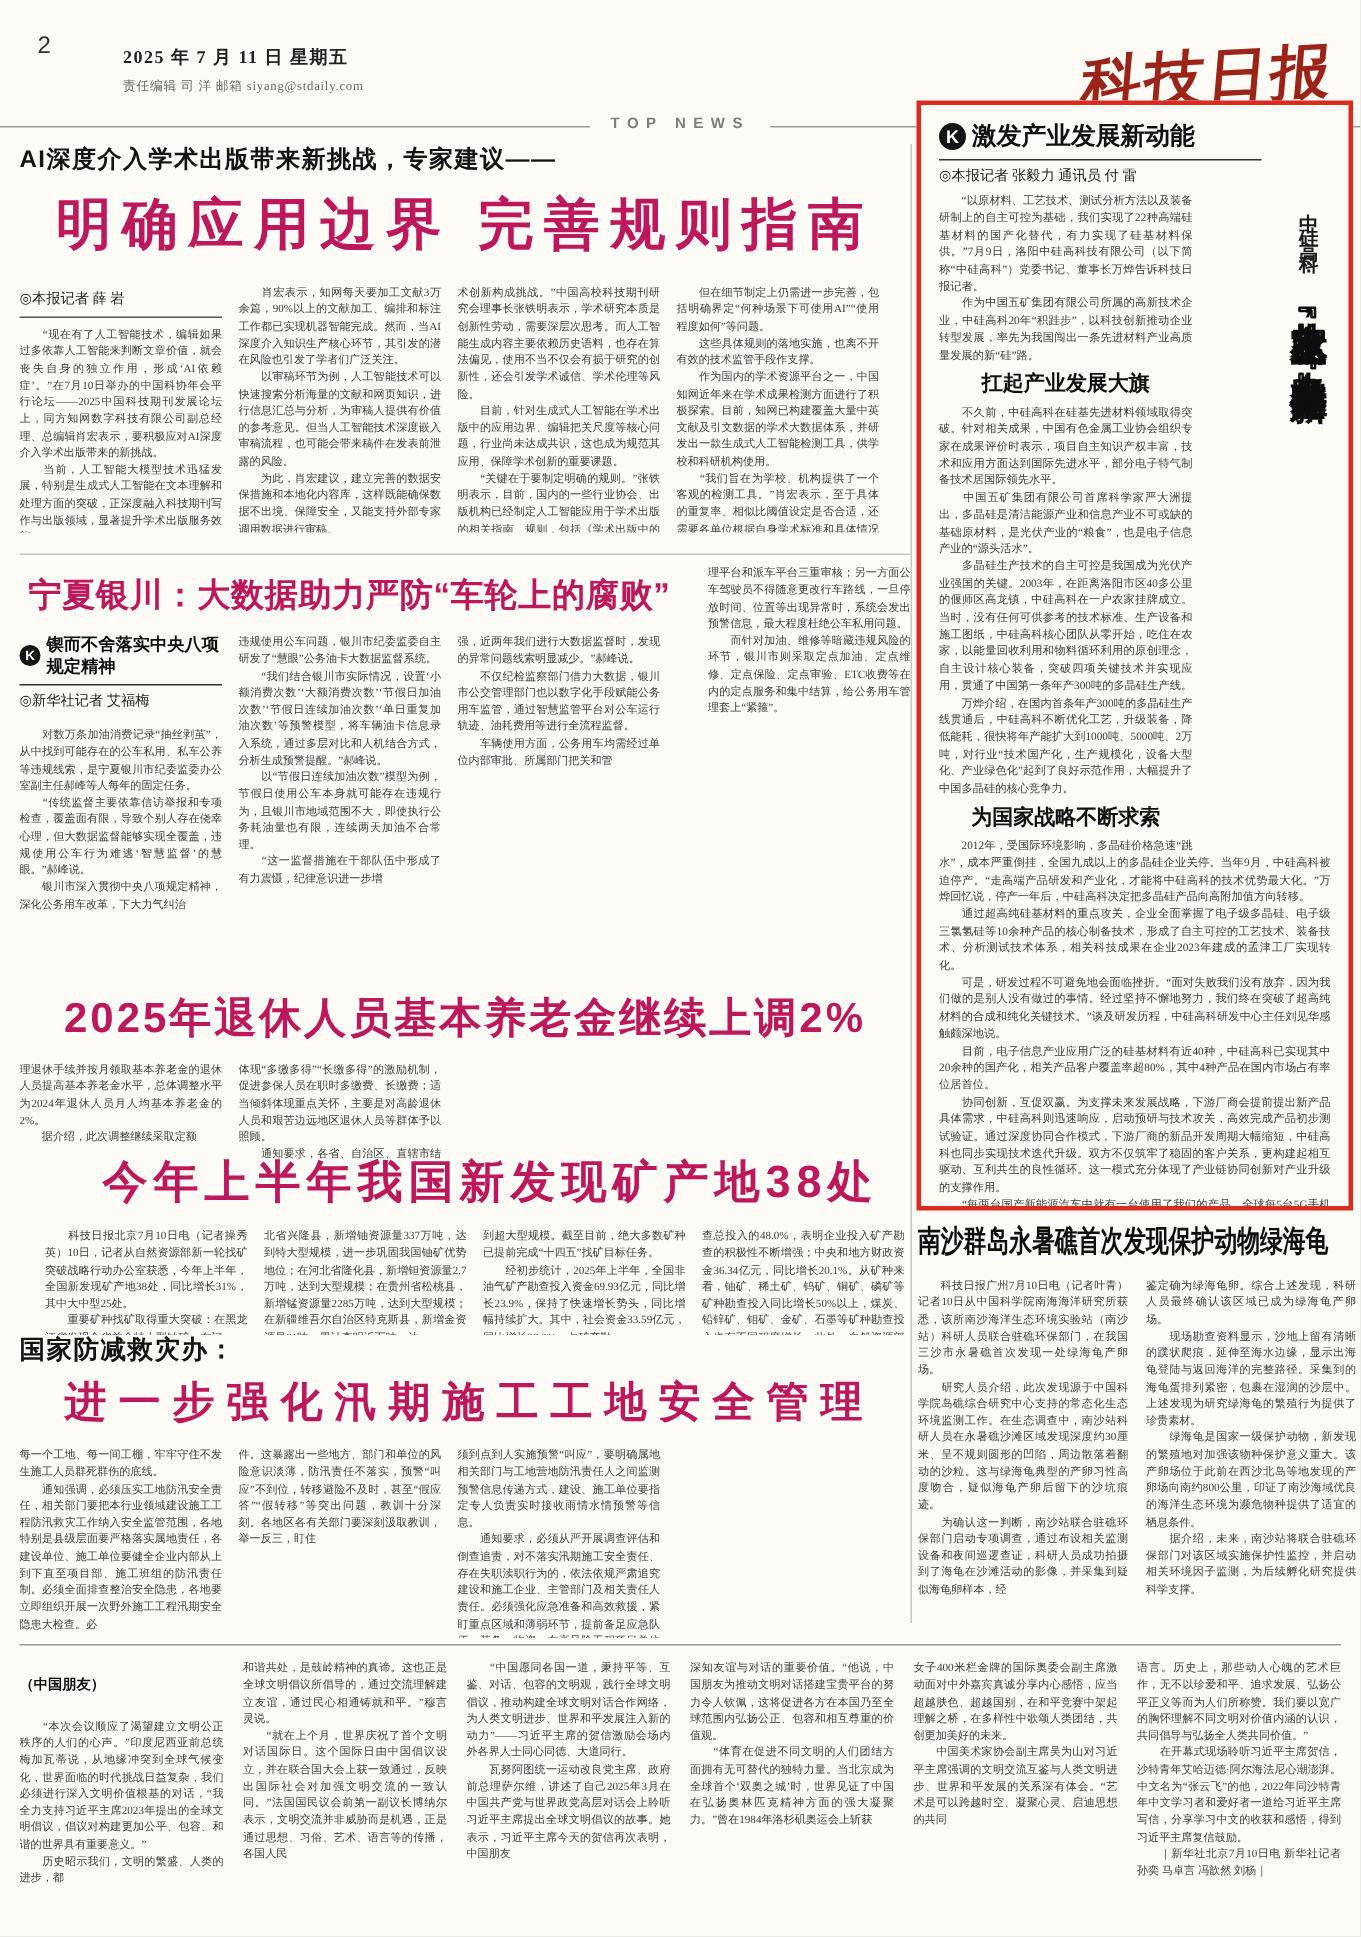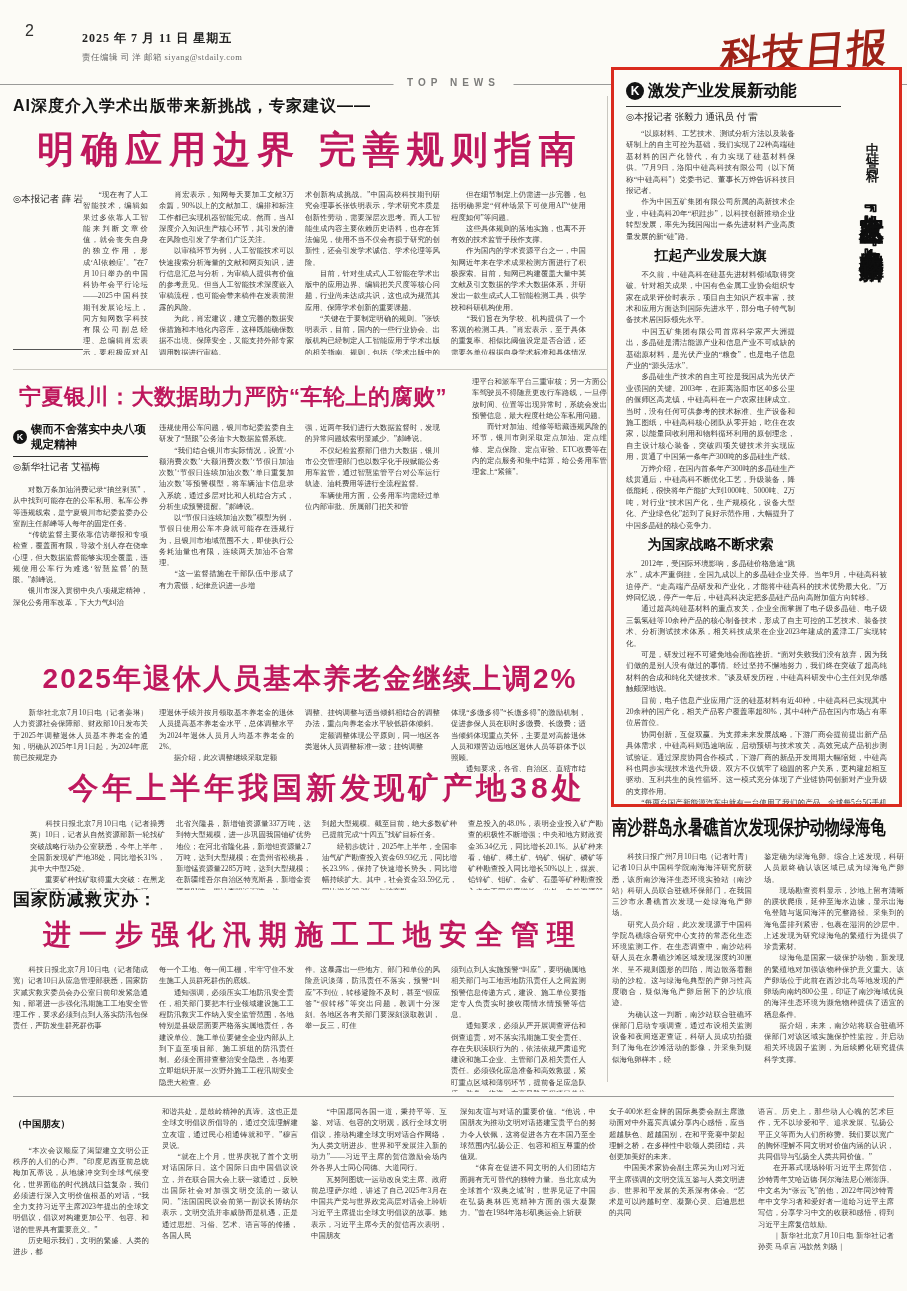--- a/index.html
+++ b/index.html
@@ -81,21 +81,21 @@
       <div class="masthead">科技日报</div>
     </div>
   </div>
 
   <div class="abs vrule" style="left:607px;top:96px;height:986px;"></div>
 
   <div class="abs" style="left:13px;top:96px;width:594px;">
     <div class="kicker sans">AI深度介入学术出版带来新挑战，专家建议——</div>
     <div class="bighead sans" style="font-size:37px;letter-spacing:7px;text-align:center;margin-top:8px;">明确应用边界  完善规则指南</div>
     <div class="cols" style="margin-top:14px;height:166px;">
-      <div style="width:135px;display:flex;flex-direction:row;">
+      <div style="width:135px;display:flex;flex-direction:column;">
         <div class="byline">◎本报记者  薛 岩</div>
         <div class="c" style="flex:1;width:135px;">　　“现在有了人工智能技术，编辑如果过多依靠人工智能来判断文章价值，就会丧失自身的独立作用，形成‘AI依赖症’。”在7月10日举办的中国科协年会平行论坛——2025中国科技期刊发展论坛上，同方知网数字科技有限公司副总经理、总编辑肖宏表示，要积极应对AI深度介入学术出版带来的新挑战。
 　　当前，人工智能大模型技术迅猛发展，特别是生成式人工智能在文本理解和处理方面的突破，正深度融入科技期刊写作与出版领域，显著提升学术出版服务效能。</div>
       </div>
       <div class="c" style="height:166px;">　　肖宏表示，知网每天要加工文献3万余篇，90%以上的文献加工、编排和标注工作都已实现机器智能完成。然而，当AI深度介入知识生产核心环节，其引发的潜在风险也引发了学者们广泛关注。
 　　以审稿环节为例，人工智能技术可以快速搜索分析海量的文献和网页知识，进行信息汇总与分析，为审稿人提供有价值的参考意见。但当人工智能技术深度嵌入审稿流程，也可能会带来稿件在发表前泄露的风险。
 　　为此，肖宏建议，建立完善的数据安保措施和本地化内容库，这样既能确保数据不出境、保障安全，又能支持外部专家调用数据进行审稿。
 　　“过分地依赖人工智能可能会对学</div>
       <div class="c" style="height:166px;">术创新构成挑战。”中国高校科技期刊研究会理事长张铁明表示，学术研究本质是创新性劳动，需要深层次思考。而人工智能生成内容主要依赖历史语料，也存在算法偏见，使用不当不仅会有损于研究的创新性，还会引发学术诚信、学术伦理等风险。
 　　目前，针对生成式人工智能在学术出版中的应用边界、编辑把关尺度等核心问题，行业尚未达成共识，这也成为规范其应用、保障学术创新的重要课题。
@@ -132,25 +132,22 @@
         <div class="c" style="height:212px;">强，近两年我们进行大数据监督时，发现的异常问题线索明显减少。”郝峰说。
 　　不仅纪检监察部门借力大数据，银川市公交管理部门也以数字化手段赋能公务用车监管，通过智慧监管平台对公车运行轨迹、油耗费用等进行全流程监督。
 　　车辆使用方面，公务用车均需经过单位内部审批、所属部门把关和管</div>
       </div>
     </div>
   </div>
 
   <div class="abs" style="left:13px;top:660px;width:594px;">
     <div class="bighead sans" style="font-size:28px;letter-spacing:2px;text-align:center;">2025年退休人员基本养老金继续上调2%</div>
     <div class="cols" style="margin-top:9px;height:66px;">
-      <div class="c" style="height:66px;">　　新华社北京7月10日电（记者姜琳）人力资源社会保障部、财政部10日发布关于2025年调整退休人员基本养老金的通知，明确从2025年1月1日起，为2024年底前已按规定办</div>
       <div class="c" style="height:66px;">理退休手续并按月领取基本养老金的退休人员提高基本养老金水平，总体调整水平为2024年退休人员月人均基本养老金的2%。
 　　据介绍，此次调整继续采取定额</div>
-      <div class="c" style="height:66px;">调整、挂钩调整与适当倾斜相结合的调整办法，重点向养老金水平较低群体倾斜。
-　　定额调整体现公平原则，同一地区各类退休人员调整标准一致；挂钩调整</div>
       <div class="c" style="height:66px;">体现“多缴多得”“长缴多得”的激励机制，促进参保人员在职时多缴费、长缴费；适当倾斜体现重点关怀，主要是对高龄退休人员和艰苦边远地区退休人员等群体予以照顾。
 　　通知要求，各省、自治区、直辖市结合本地区实际，制定具体实施方案，抓紧组织实施，尽快把调整增加的基本养老金发放到退休人员手中。</div>
     </div>
   </div>
 
   <div class="abs" style="left:30px;top:768px;width:594px;">
     <div class="bighead sans" style="font-size:30px;letter-spacing:4px;text-align:center;">今年上半年我国新发现矿产地38处</div>
     <div class="cols" style="margin-top:9px;height:72px;align-items:center;">
       <div class="c" style="height:72px;">　　科技日报北京7月10日电（记者操秀英）10日，记者从自然资源部新一轮找矿突破战略行动办公室获悉，今年上半年，全国新发现矿产地38处，同比增长31%，其中大中型25处。
 　　重要矿种找矿取得重大突破：在黑龙江省发现全省首个特大型铀矿；在河</div>
@@ -158,21 +155,20 @@
       <div class="c" style="height:72px;">到超大型规模。截至目前，绝大多数矿种已提前完成“十四五”找矿目标任务。
 　　经初步统计，2025年上半年，全国非油气矿产勘查投入资金69.93亿元，同比增长23.9%，保持了快速增长势头，同比增幅持续扩大。其中，社会资金33.59亿元，同比增长28.2%，占矿产勘</div>
       <div class="c" style="height:72px;">查总投入的48.0%，表明企业投入矿产勘查的积极性不断增强；中央和地方财政资金36.34亿元，同比增长20.1%。从矿种来看，铀矿、稀土矿、钨矿、铜矿、磷矿等矿种勘查投入同比增长50%以上，煤炭、铅锌矿、钼矿、金矿、石墨等矿种勘查投入也有不同程度增长。此外，自然资源部门加大了探矿权供给，2024年战略性矿产探矿权投放581个，创十年新高。2025年上半年，战略性矿产探矿权投放318个。</div>
     </div>
   </div>
 
   <div class="abs" style="left:13px;top:888px;width:594px;">
     <div class="kicker sans" style="font-size:17px;">国家防减救灾办：</div>
     <div class="bighead sans" style="font-size:28px;letter-spacing:8px;margin-top:5px;margin-left:30px;">进一步强化汛期施工工地安全管理</div>
     <div class="cols" style="margin-top:10px;height:128px;">
-      <div class="c" style="height:128px;">　　科技日报北京7月10日电（记者陆成宽）记者10日从应急管理部获悉，国家防灾减灾救灾委员会办公室日前印发紧急通知，部署进一步强化汛期施工工地安全管理工作，要求必须到点到人落实防汛包保责任，严防发生群死群伤事</div>
       <div class="c" style="height:128px;">每一个工地、每一间工棚，牢牢守住不发生施工人员群死群伤的底线。
 　　通知强调，必须压实工地防汛安全责任，相关部门要把本行业领域建设施工工程防汛救灾工作纳入安全监管范围，各地特别是县级层面要严格落实属地责任，各建设单位、施工单位要健全企业内部从上到下直至项目部、施工班组的防汛责任制。必须全面排查整治安全隐患，各地要立即组织开展一次野外施工工程汛期安全隐患大检查。必</div>
       <div class="c" style="height:128px;">件。这暴露出一些地方、部门和单位的风险意识淡薄，防汛责任不落实，预警“叫应”不到位，转移避险不及时，甚至“假应答”“假转移”等突出问题，教训十分深刻。各地区各有关部门要深刻汲取教训，举一反三，盯住</div>
       <div class="c" style="height:128px;">须到点到人实施预警“叫应”，要明确属地相关部门与工地营地防汛责任人之间监测预警信息传递方式，建设、施工单位要指定专人负责实时接收雨情水情预警等信息。
 　　通知要求，必须从严开展调查评估和倒查追责，对不落实汛期施工安全责任、存在失职渎职行为的，依法依规严肃追究建设和施工企业、主管部门及相关责任人责任。必须强化应急准备和高效救援，紧盯重点区域和薄弱环节，提前备足应急队伍、装备、物资，在高风险工程项目单位配备必要防汛抢险物资和应急通信装备。
 　　此外，通知还对营地选址安全论证，多方协调联动、转移避险，编制应急预案加强实战演练等提出要求。</div>
     </div>
   </div>
 
   <div class="redbox">

